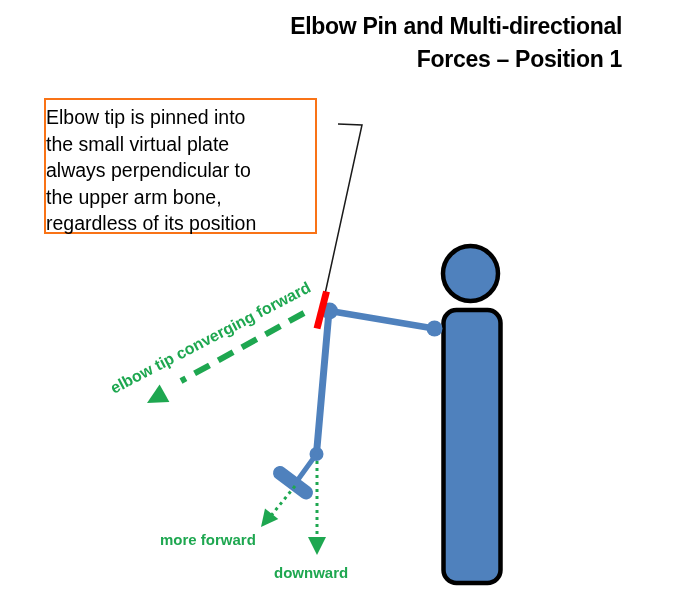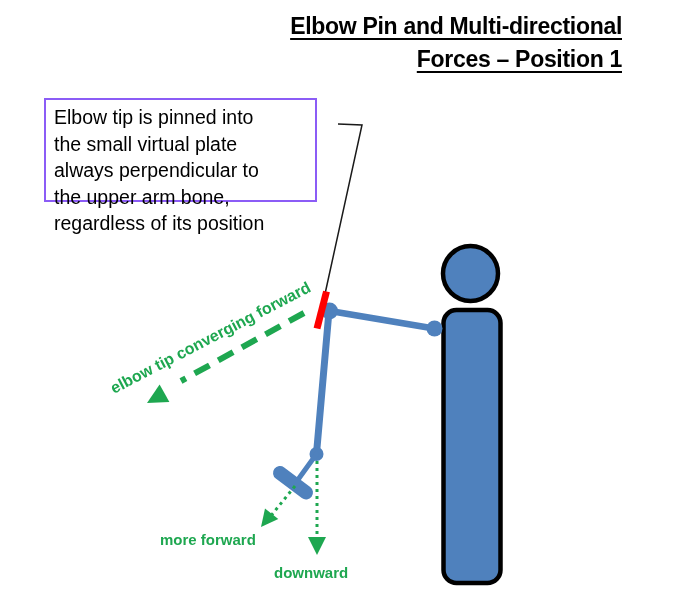--- a/index.html
+++ b/index.html
@@ -11,26 +11,26 @@
   html,body{margin:0;padding:0;background:#ffffff;}
   #canvas{
     position:relative;width:673px;height:604px;background:#ffffff;overflow:hidden;
     font-family:"Liberation Sans",sans-serif;
   }
   #title{
     position:absolute;top:10px;right:51px;text-align:right;
     font-size:23px;font-weight:bold;line-height:33px;color:#000;letter-spacing:-0.3px;
   }
   #title .tline{
-    text-decoration:underline;text-decoration-thickness:2px;text-underline-offset:4px;
+    text-decoration-thickness:2px;text-underline-offset:4px;
     display:block;
   }
   #callout-box{
-    position:absolute;left:44px;top:98px;width:273px;height:104px;box-sizing:border-box;
-    border:2px solid #8b5cf6;background:#fff;padding:4px 8px;
+    position:absolute;left:44px;top:98px;width:273px;height:136px;box-sizing:border-box;
+    border:2px solid #f97316;background:#fff;padding:4px 0;
     font-size:19.5px;line-height:26.5px;color:#000;white-space:pre-line;
   }
   #diagram{position:absolute;left:0;top:0;}
   .fill-blue{fill:var(--figure-blue);}
   .blue-shape{fill:var(--figure-blue);stroke:var(--outline-black);stroke-width:4.5;}
   .blue-line{stroke:var(--figure-blue);fill:none;stroke-linecap:round;}
   .green-line{stroke:var(--arrow-green);fill:none;}
   .green-fill{fill:var(--arrow-green);}
   .red-line{stroke:var(--plate-red);fill:none;}
   .callout-line{stroke:#1a1a1a;stroke-width:1.5;fill:none;}

